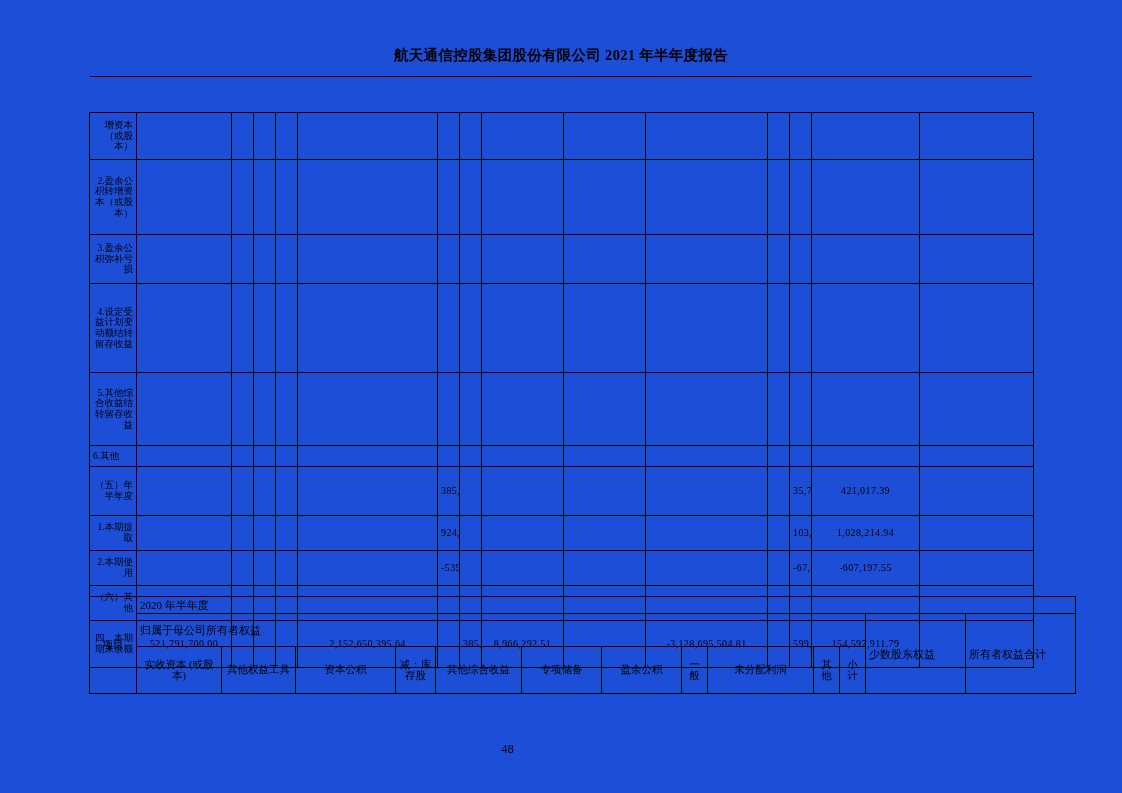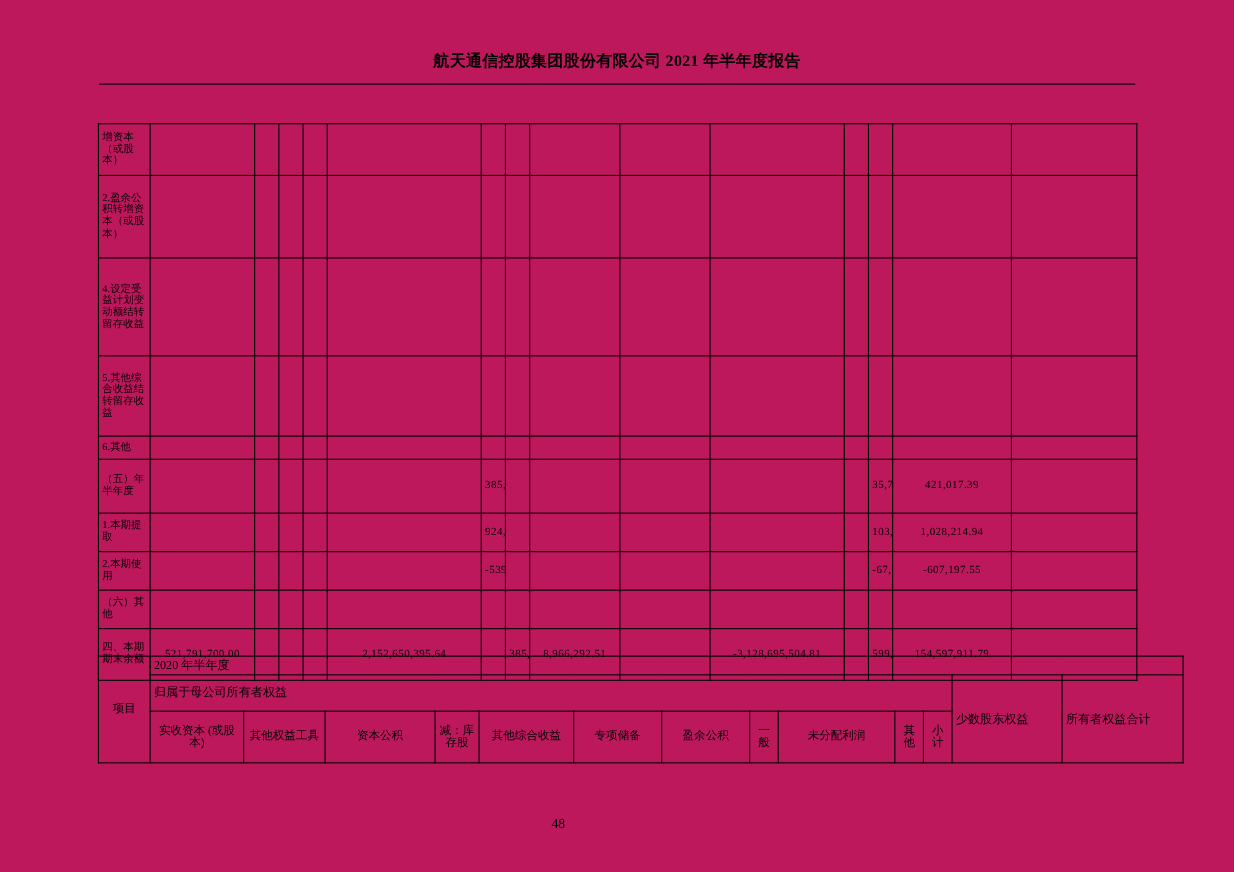--- a/index.html
+++ b/index.html
@@ -6,21 +6,21 @@
     margin: 0;
     padding: 0;
     background: #c8c8c8;
   }
   body {
     font-family: "Liberation Serif", serif;
   }
   .page {
     width: 1122px;
     height: 793px;
-    background: #be185d;
+    background: #1d4ed8;
     position: relative;
     box-sizing: border-box;
     overflow: hidden;
     padding-left: 48px;
   }
   .header {
     position: absolute;
     top: 46px;
     left: 90px;
     width: 942px;
@@ -84,21 +84,21 @@
     text-align: center;
     font-size: 10px;
     font-family: "Liberation Serif", serif;
     letter-spacing: 0.4px;
     white-space: nowrap;
   }
   .ctr {
     text-align: center;
     font-size: 10.5px;
   }
-  .vtop { vertical-align: top; }
+  .vtop { vertical-align: top; text-align: right; }
   .hdr-center {
     font-size: 11px;
   }
 </style>
 </head>
 <body>
 
 <div class="page">
 
   <div class="header">航天通信控股集团股份有限公司 2021 年半年度报告</div>
@@ -135,20 +135,37 @@
         <td class="num"></td>
         <td class="num"></td>
         <td class="num"></td>
         <td class="num"></td>
         <td class="num"></td>
         <td class="num"></td>
         <td class="num"></td>
       </tr>
       <tr>
         <td class="lbl vtop" style="height:70px">2.盈余公积转增资本（或股本）</td>
+        <td class="num"></td>
+        <td class="num"></td>
+        <td class="num"></td>
+        <td class="num"></td>
+        <td class="num"></td>
+        <td class="num"></td>
+        <td class="num"></td>
+        <td class="num"></td>
+        <td class="num"></td>
+        <td class="num"></td>
+        <td class="num"></td>
+        <td class="num"></td>
+        <td class="num"></td>
+        <td class="num"></td>
+      </tr>
+      <tr>
+        <td class="lbl vtop" style="height:44px">3.盈余公积弥补亏损</td>
         <td class="num"></td>
         <td class="num"></td>
         <td class="num"></td>
         <td class="num"></td>
         <td class="num"></td>
         <td class="num"></td>
         <td class="num"></td>
         <td class="num"></td>
         <td class="num"></td>
         <td class="num"></td>

